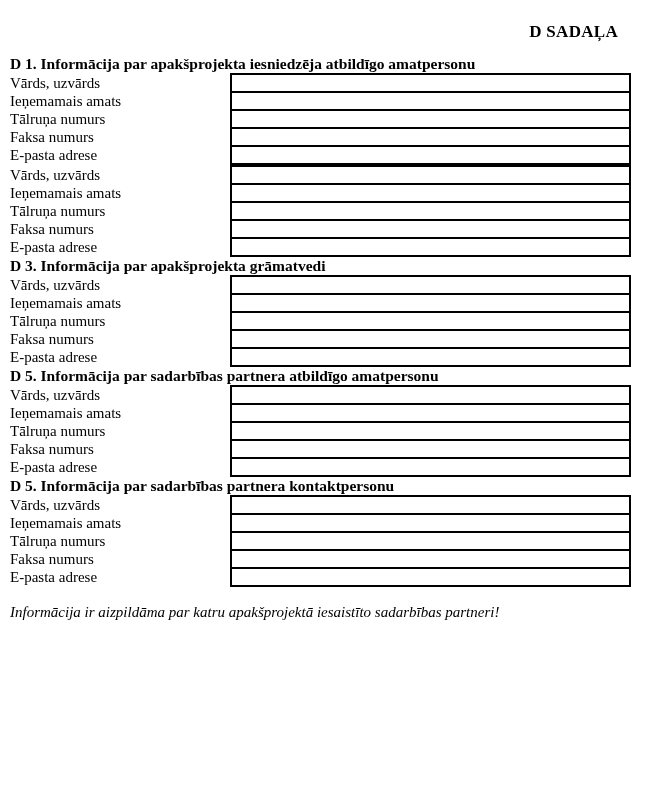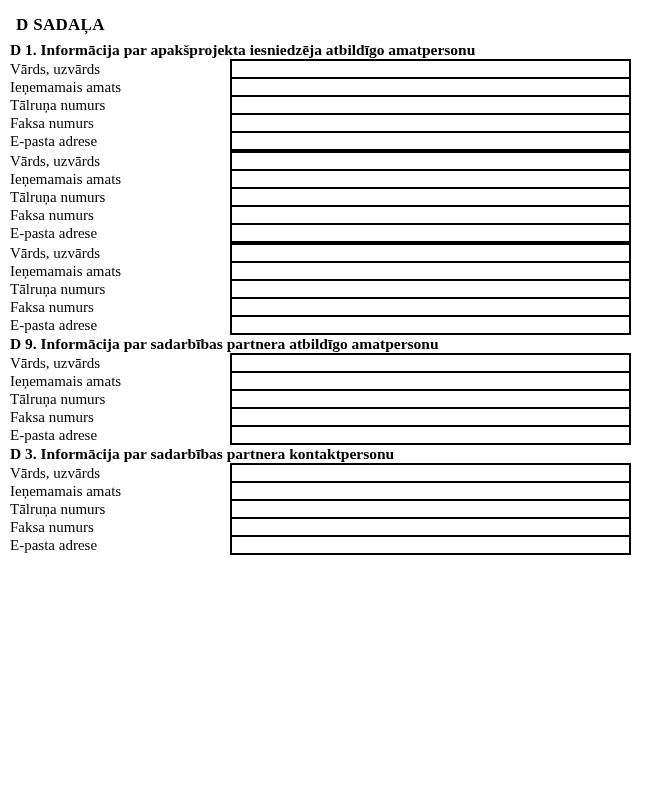--- a/index.html
+++ b/index.html
@@ -12,22 +12,22 @@
     color: #000000;
     font-family: "Liberation Serif", "DejaVu Serif", serif;
   }
   .page {
     box-sizing: border-box;
     width: 645px;
     height: 797px;
     padding: 9px 14px 0 10px;
   }
   .doc-title {
-    margin: 6px;
-    text-align: left;
+    margin: 13px;
+    text-align: right;
     font-size: 17px;
     font-weight: bold;
     line-height: 20px;
     letter-spacing: 0.3px;
   }
   .doc-subtitle {
     margin: 25px auto 0 auto;
     max-width: 580px;
     text-align: center;
     font-size: 17px;
@@ -148,102 +148,104 @@
             <input type="text" value="" style="">
           </div>
         <div class="input-row">
             <input type="text" value="" style="">
           </div>
       </div>
     </div>
   </div>
 
   <div class="section">
-    <div class="section-body">
-      <div class="labels-col">
-        <div class="field-label">Vārds, uzvārds</div>
-        <div class="field-label">Ieņemamais amats</div>
-        <div class="field-label">Tālruņa numurs</div>
-        <div class="field-label">Faksa numurs</div>
-        <div class="field-label">E-pasta adrese</div>
-      </div>
-      <div class="fields-box">
-        <div class="input-row">
-            <input type="text" value="" style="">
-          </div>
-        <div class="input-row">
-            <input type="text" value="" style="">
-          </div>
-        <div class="input-row">
-            <input type="text" value="" style="">
-          </div>
-        <div class="input-row">
-            <input type="text" value="" style="">
-          </div>
-        <div class="input-row">
-            <input type="text" value="" style="">
-          </div>
-      </div>
-    </div>
-  </div>
-
-  <div class="section">
-    <div class="section-heading">D 9. Informācija par sadarbības partnera atbildīgo amatpersonu</div>
-    <div class="section-body">
-      <div class="labels-col">
-        <div class="field-label">Vārds, uzvārds</div>
-        <div class="field-label">Ieņemamais amats</div>
-        <div class="field-label">Tālruņa numurs</div>
-        <div class="field-label">Faksa numurs</div>
-        <div class="field-label">E-pasta adrese</div>
-      </div>
-      <div class="fields-box">
-        <div class="input-row">
-            <input type="text" value="" style="">
-          </div>
-        <div class="input-row">
-            <input type="text" value="" style="">
-          </div>
-        <div class="input-row">
-            <input type="text" value="" style="">
-          </div>
-        <div class="input-row">
-            <input type="text" value="" style="">
-          </div>
-        <div class="input-row">
-            <input type="text" value="" style="">
-          </div>
-      </div>
-    </div>
-  </div>
-
-  <div class="section">
-    <div class="section-heading">D 3. Informācija par sadarbības partnera kontaktpersonu</div>
-    <div class="section-body">
-      <div class="labels-col">
-        <div class="field-label">Vārds, uzvārds</div>
-        <div class="field-label">Ieņemamais amats</div>
-        <div class="field-label">Tālruņa numurs</div>
-        <div class="field-label">Faksa numurs</div>
-        <div class="field-label">E-pasta adrese</div>
-      </div>
-      <div class="fields-box">
-        <div class="input-row">
-            <input type="text" value="" style="">
-          </div>
-        <div class="input-row">
-            <input type="text" value="" style="">
-          </div>
-        <div class="input-row">
-            <input type="text" value="" style="">
-          </div>
-        <div class="input-row">
-            <input type="text" value="" style="">
-          </div>
-        <div class="input-row">
-            <input type="text" value="" style="">
-          </div>
-      </div>
-    </div>
-  </div>
-
+    <div class="section-heading">D 3. Informācija par apakšprojekta grāmatvedi</div>
+    <div class="section-body">
+      <div class="labels-col">
+        <div class="field-label">Vārds, uzvārds</div>
+        <div class="field-label">Ieņemamais amats</div>
+        <div class="field-label">Tālruņa numurs</div>
+        <div class="field-label">Faksa numurs</div>
+        <div class="field-label">E-pasta adrese</div>
+      </div>
+      <div class="fields-box">
+        <div class="input-row">
+            <input type="text" value="" style="">
+          </div>
+        <div class="input-row">
+            <input type="text" value="" style="">
+          </div>
+        <div class="input-row">
+            <input type="text" value="" style="">
+          </div>
+        <div class="input-row">
+            <input type="text" value="" style="">
+          </div>
+        <div class="input-row">
+            <input type="text" value="" style="">
+          </div>
+      </div>
+    </div>
+  </div>
+
+  <div class="section">
+    <div class="section-heading">D 5. Informācija par sadarbības partnera atbildīgo amatpersonu</div>
+    <div class="section-body">
+      <div class="labels-col">
+        <div class="field-label">Vārds, uzvārds</div>
+        <div class="field-label">Ieņemamais amats</div>
+        <div class="field-label">Tālruņa numurs</div>
+        <div class="field-label">Faksa numurs</div>
+        <div class="field-label">E-pasta adrese</div>
+      </div>
+      <div class="fields-box">
+        <div class="input-row">
+            <input type="text" value="" style="">
+          </div>
+        <div class="input-row">
+            <input type="text" value="" style="">
+          </div>
+        <div class="input-row">
+            <input type="text" value="" style="">
+          </div>
+        <div class="input-row">
+            <input type="text" value="" style="">
+          </div>
+        <div class="input-row">
+            <input type="text" value="" style="">
+          </div>
+      </div>
+    </div>
+  </div>
+
+  <div class="section">
+    <div class="section-heading">D 5. Informācija par sadarbības partnera kontaktpersonu</div>
+    <div class="section-body">
+      <div class="labels-col">
+        <div class="field-label">Vārds, uzvārds</div>
+        <div class="field-label">Ieņemamais amats</div>
+        <div class="field-label">Tālruņa numurs</div>
+        <div class="field-label">Faksa numurs</div>
+        <div class="field-label">E-pasta adrese</div>
+      </div>
+      <div class="fields-box">
+        <div class="input-row">
+            <input type="text" value="" style="">
+          </div>
+        <div class="input-row">
+            <input type="text" value="" style="">
+          </div>
+        <div class="input-row">
+            <input type="text" value="" style="">
+          </div>
+        <div class="input-row">
+            <input type="text" value="" style="">
+          </div>
+        <div class="input-row">
+            <input type="text" value="" style="">
+          </div>
+      </div>
+    </div>
+  </div>
+
+  <div class="footer-note">Informācija ir aizpildāma par katru apakšprojektā iesaistīto sadarbības partneri!</div>
 
 </div>
 
 </body></html>

